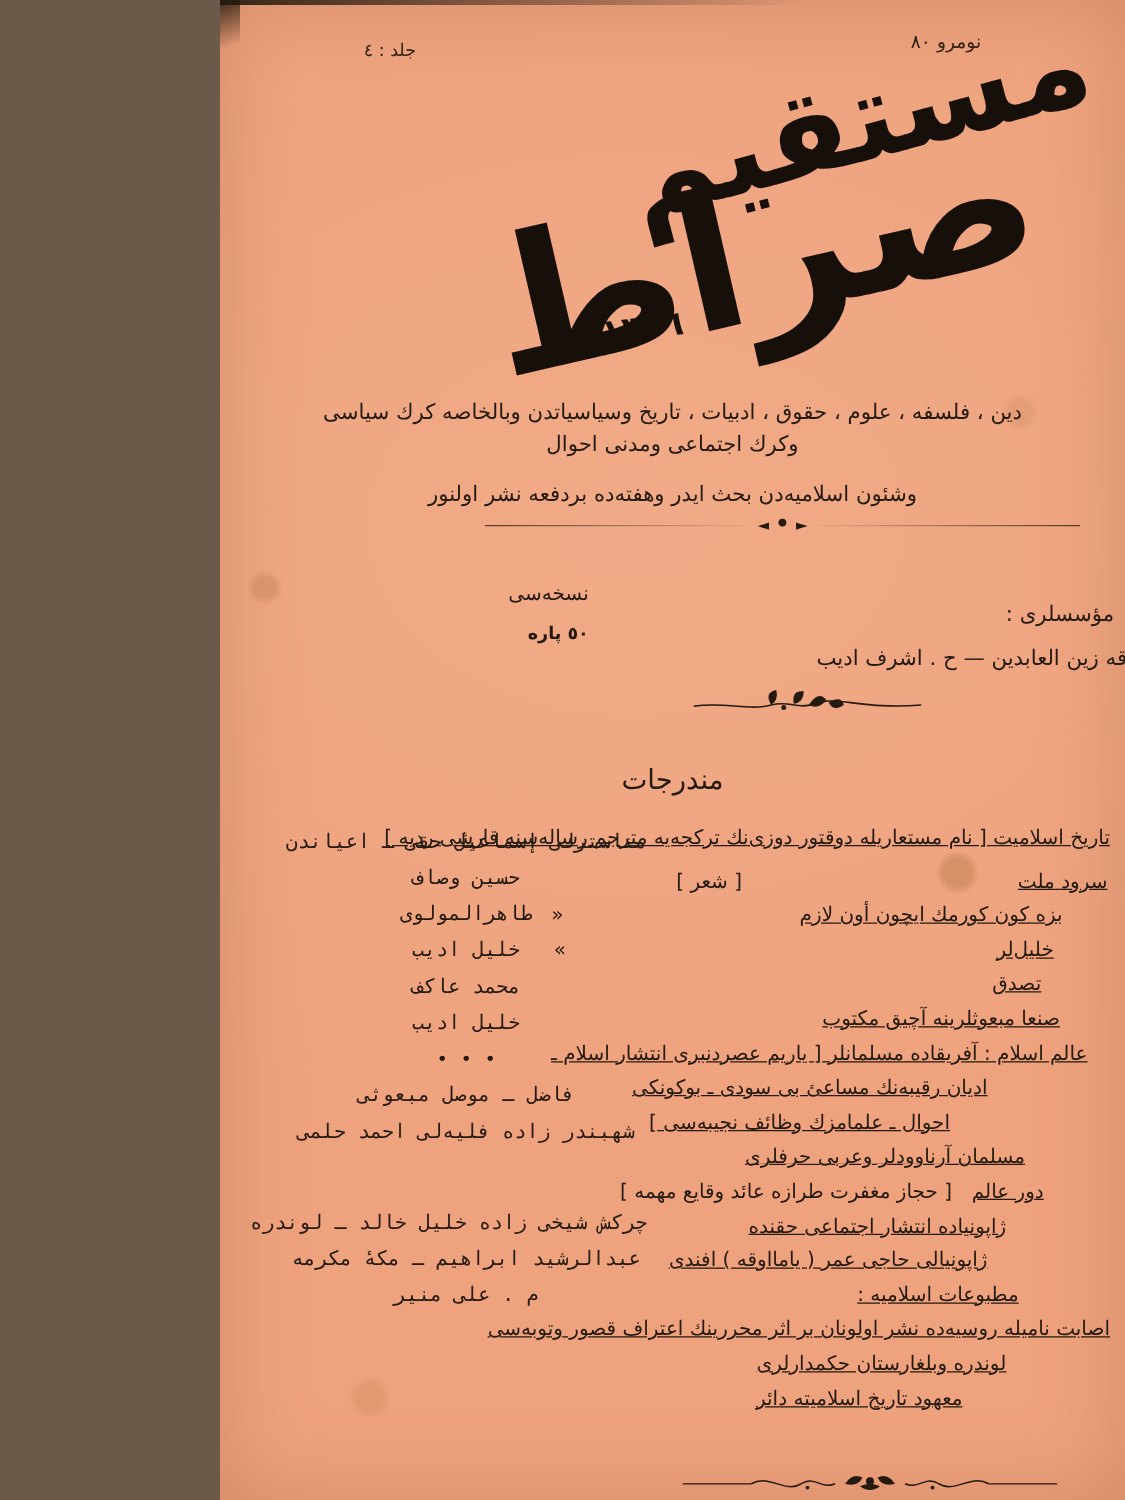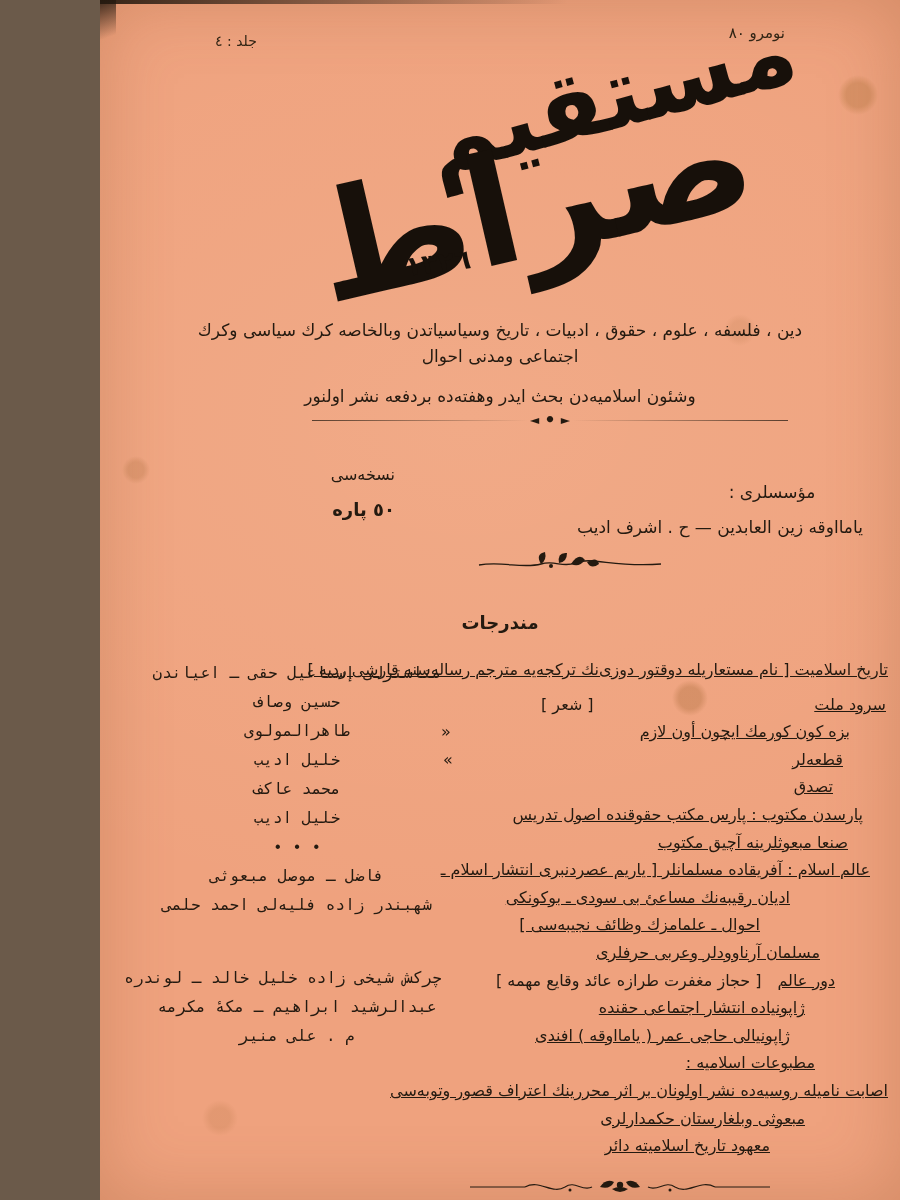--- a/index.html
+++ b/index.html
@@ -1,17 +1,17 @@
 <!DOCTYPE html>
 <html lang="ota" dir="rtl"><head>
 <meta charset="utf-8">
 <style>
   html,body{margin:0;padding:0;background:#6b5a4a;}
   .page{
-    position:relative; width:800px; height:1200px; overflow:hidden;
+    position:relative; width:724px; height:1200px; overflow:hidden;
     font-family:"DejaVu Sans", sans-serif; color:#241a10;
     background-color:#efa27e;
     background-image:
       radial-gradient(circle at 758px 95px,  rgba(162,104,44,.30) 0 12px, rgba(162,104,44,0) 20px),
       radial-gradient(circle at 838px 62px,  rgba(162,104,44,.18) 0 6px,  transparent 12px),
       radial-gradient(circle at 590px 698px, rgba(150,92,38,.28) 0 11px, transparent 18px),
       radial-gradient(circle at 36px 470px,  rgba(150,92,38,.20) 0 8px,  transparent 14px),
       radial-gradient(circle at 120px 1118px,rgba(150,92,38,.14) 0 10px, transparent 18px),
       radial-gradient(circle at 640px 330px, rgba(150,92,38,.12) 0 9px,  transparent 16px),
       radial-gradient(ellipse 700px 500px at 46% 35%, rgba(255,228,200,.12), transparent);
@@ -41,26 +41,26 @@
   .divider-arrows .rule{flex:1;height:1px;}
   .divider-arrows .rule.left{background:linear-gradient(to right, transparent, rgba(36,26,16,.75));}
   .divider-arrows .rule.right{background:linear-gradient(to left, transparent, rgba(36,26,16,.75));}
   .divider-arrows .arr{font-size:12px;line-height:1;margin:0 2px;color:#241a10;}
   .divider-arrows .dot{font-size:18px;font-weight:bold;line-height:0;margin:0 3px;color:#241a10;}
 
   .founders{position:absolute;top:482px;left:455px;width:330px;text-align:center;direction:rtl;font-size:17px;}
   .founders .heading{margin-bottom:15px;transform:translateX(52px);}
   .price{position:absolute;top:465px;left:135px;width:160px;text-align:right;direction:rtl;}
   .price .label{font-size:16px;margin-bottom:15px;}
-  .price .value{font-size:18px;font-weight:bold;}
+  .price .value{font-size:14px;font-weight:bold;}
 
   .divider-floral{position:absolute;top:550px;left:375px;width:190px;height:26px;}
 
   .toc-heading{position:absolute;top:612px;left:0;right:0;text-align:center;direction:rtl;
-    font-size:18px;font-weight:bold;letter-spacing:1px;}
+    font-size:22px;font-weight:normal;letter-spacing:1px;}
 
   .toc-titles{position:absolute;top:656px;right:12px;width:562px;direction:rtl;font-size:16px;text-decoration:underline;}
   .toc-titles .line{position:relative;line-height:27.6px;white-space:nowrap;}
   .toc-titles .line.first{margin-bottom:7px;}
   .toc-titles .note{position:absolute;top:0;direction:rtl;}
 
   .toc-authors{position:absolute;top:660px;left:52px;width:290px;text-align:center;direction:rtl;font-size:16px;font-family:Liberation Mono, monospace;}
   .toc-authors .line{line-height:29px;white-space:nowrap;}
   .toc-authors .gap{height:44px;}
 
@@ -114,34 +114,33 @@
     <path d="M112 12 q10 -6 12 2 q-8 6 -12 -2" fill="#241a10"></path>
     <circle cx="76" cy="16" r="2" fill="#241a10"></circle>
   </svg>
 
   <div class="toc-heading">مندرجات</div>
 
   <div class="toc-titles">
     <div class="line first"><span>تاريخ اسلاميت [ نام مستعاريله دوقتور دوزى‌نك تركجه‌يه مترجم رساله‌سنه قارشى رديه ]</span></div>
     <div class="line" style="padding-right:2px"><span>سرود ملت</span><span class="note" style="left:215px">[ شعر ]</span></div>
     <div class="line" style="padding-right:38px"><span>بزه كون كورمك ايچون أون لازم</span><span class="note" style="left:115px">«</span></div>
-    <div class="line" style="padding-right:45px"><span>قطعه‌لر</span><span class="note" style="left:117px">»</span></div>
+    <div class="line" style="padding-right:45px"><span>خليل‌لر</span><span class="note" style="left:117px">»</span></div>
     <div class="line" style="padding-right:55px"><span>تصدق</span></div>
-    <div class="line" style="padding-right:25px"><span>پارسدن مكتوب : پارس مكتب حقوقنده اصول تدريس</span></div>
     <div class="line" style="padding-right:40px"><span>صنعا مبعوثلرينه آچيق مكتوب</span></div>
     <div class="line" style="padding-right:18px"><span>عالم اسلام : آفريقاده مسلمانلر [ ياريم عصردنبرى انتشار اسلام ـ</span></div>
     <div class="line" style="padding-right:98px"><span>اديان رقيبه‌نك مساعئ بى سودى ـ بوكونكى</span></div>
     <div class="line" style="padding-right:128px"><span>احوال ـ علمامزك وظائف نجيبه‌سى ]</span></div>
     <div class="line" style="padding-right:68px"><span>مسلمان آرناوودلر وعربى حرفلرى</span></div>
     <div class="line" style="padding-right:53px"><span>دور عالم</span><span class="note" style="left:170px">[ حجاز مغفرت طرازه عائد وقايع مهمه ]</span></div>
     <div class="line" style="padding-right:83px"><span>ژاپونياده انتشار اجتماعى حقنده</span></div>
     <div class="line" style="padding-right:98px"><span>ژاپونيالى حاجى عمر ( يامااوقه ) افندى</span></div>
     <div class="line" style="padding-right:73px"><span>مطبوعات اسلاميه :</span></div>
     <div class="line"><span>اصابت ناميله روسيه‌ده نشر اولونان بر اثر محررينك اعتراف قصور وتوبه‌سى</span></div>
-    <div class="line" style="padding-right:83px"><span>مبعوثى وبلغارستان حكمدارلرى</span></div>
+    <div class="line" style="padding-right:83px"><span>لوندره وبلغارستان حكمدارلرى</span></div>
     <div class="line" style="padding-right:118px"><span>معهود تاريخ اسلاميته دائر</span></div>
   </div>
 
   <div class="toc-authors">
     <div class="line">مناسترلى إسماعيل حقى ـ اعياندن</div>
     <div class="line">حسين وصاف</div>
     <div class="line">طاهرالمولوى</div>
     <div class="line">خليل اديب</div>
     <div class="line">محمد عاكف</div>
     <div class="line">خليل اديب</div>

